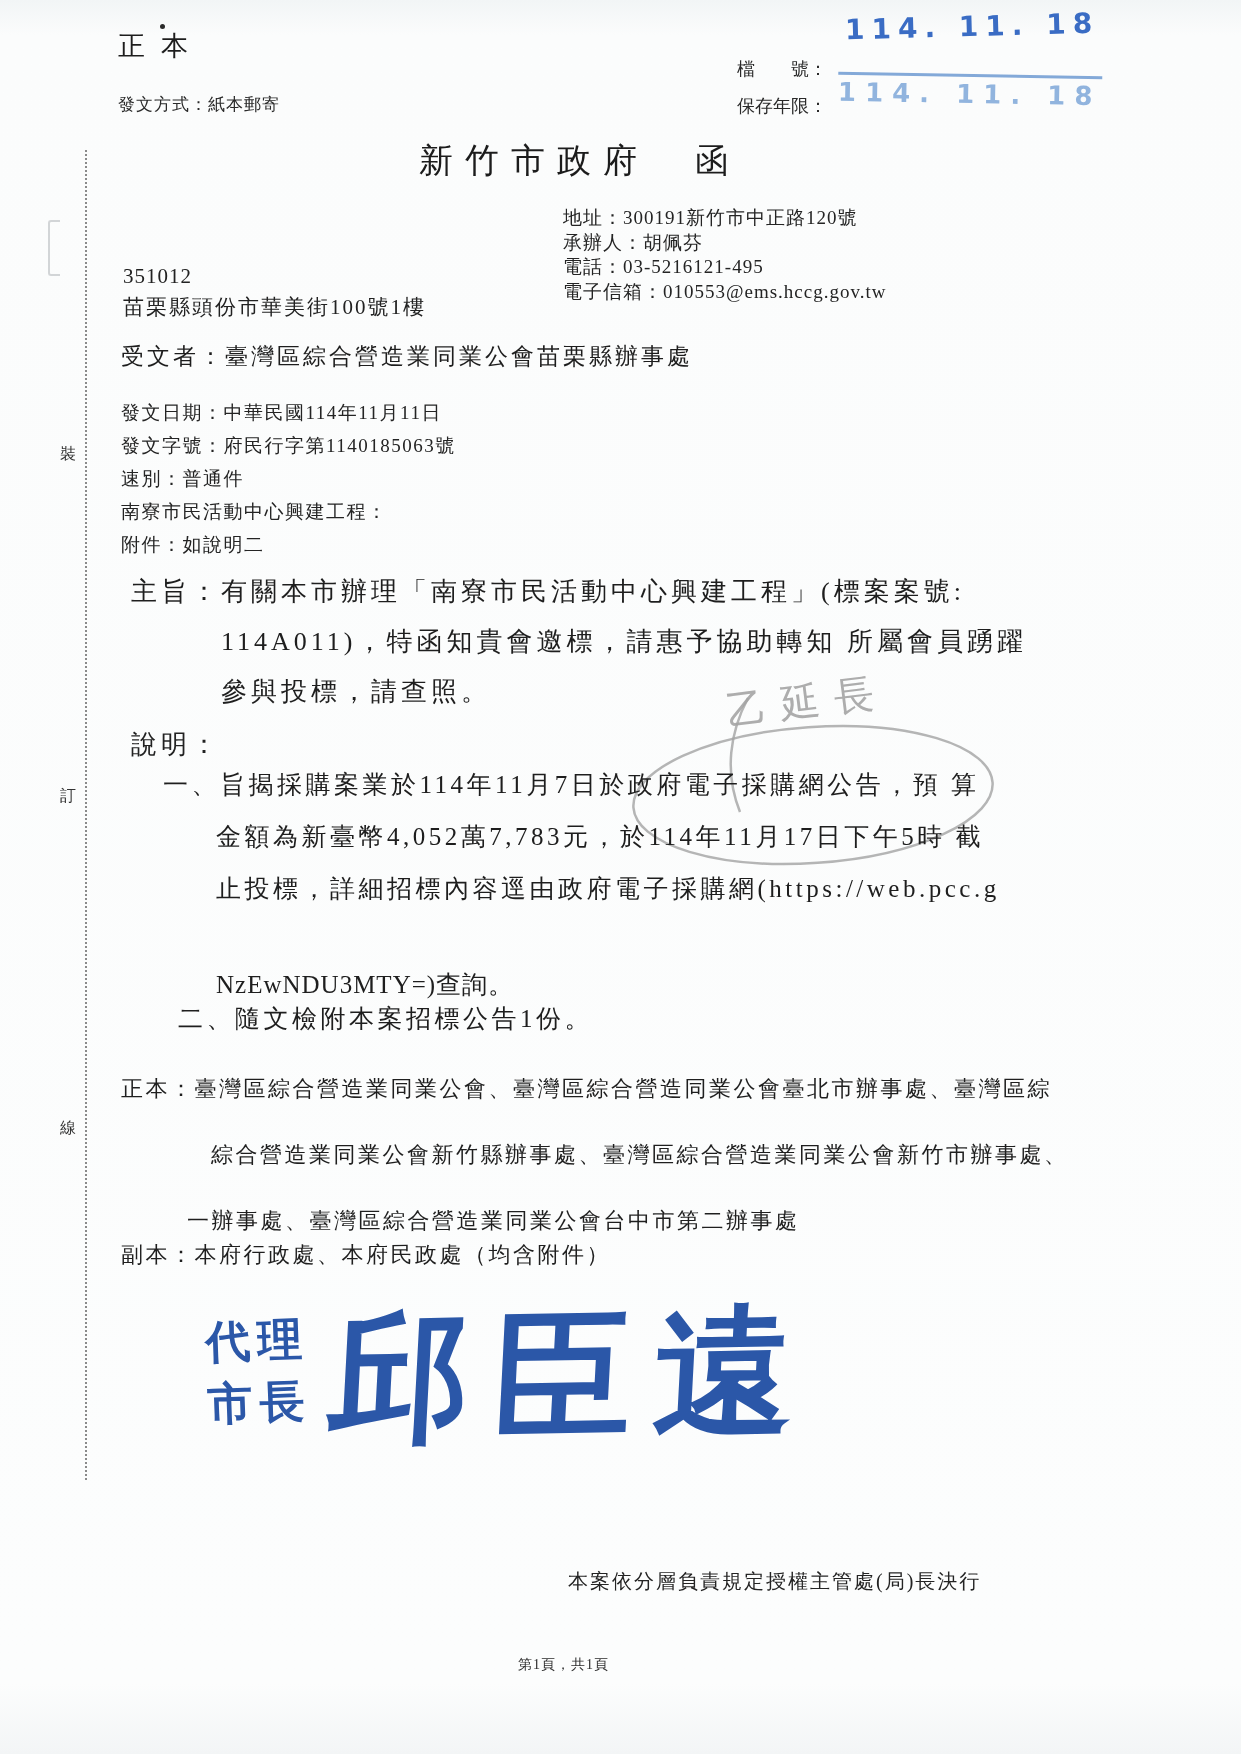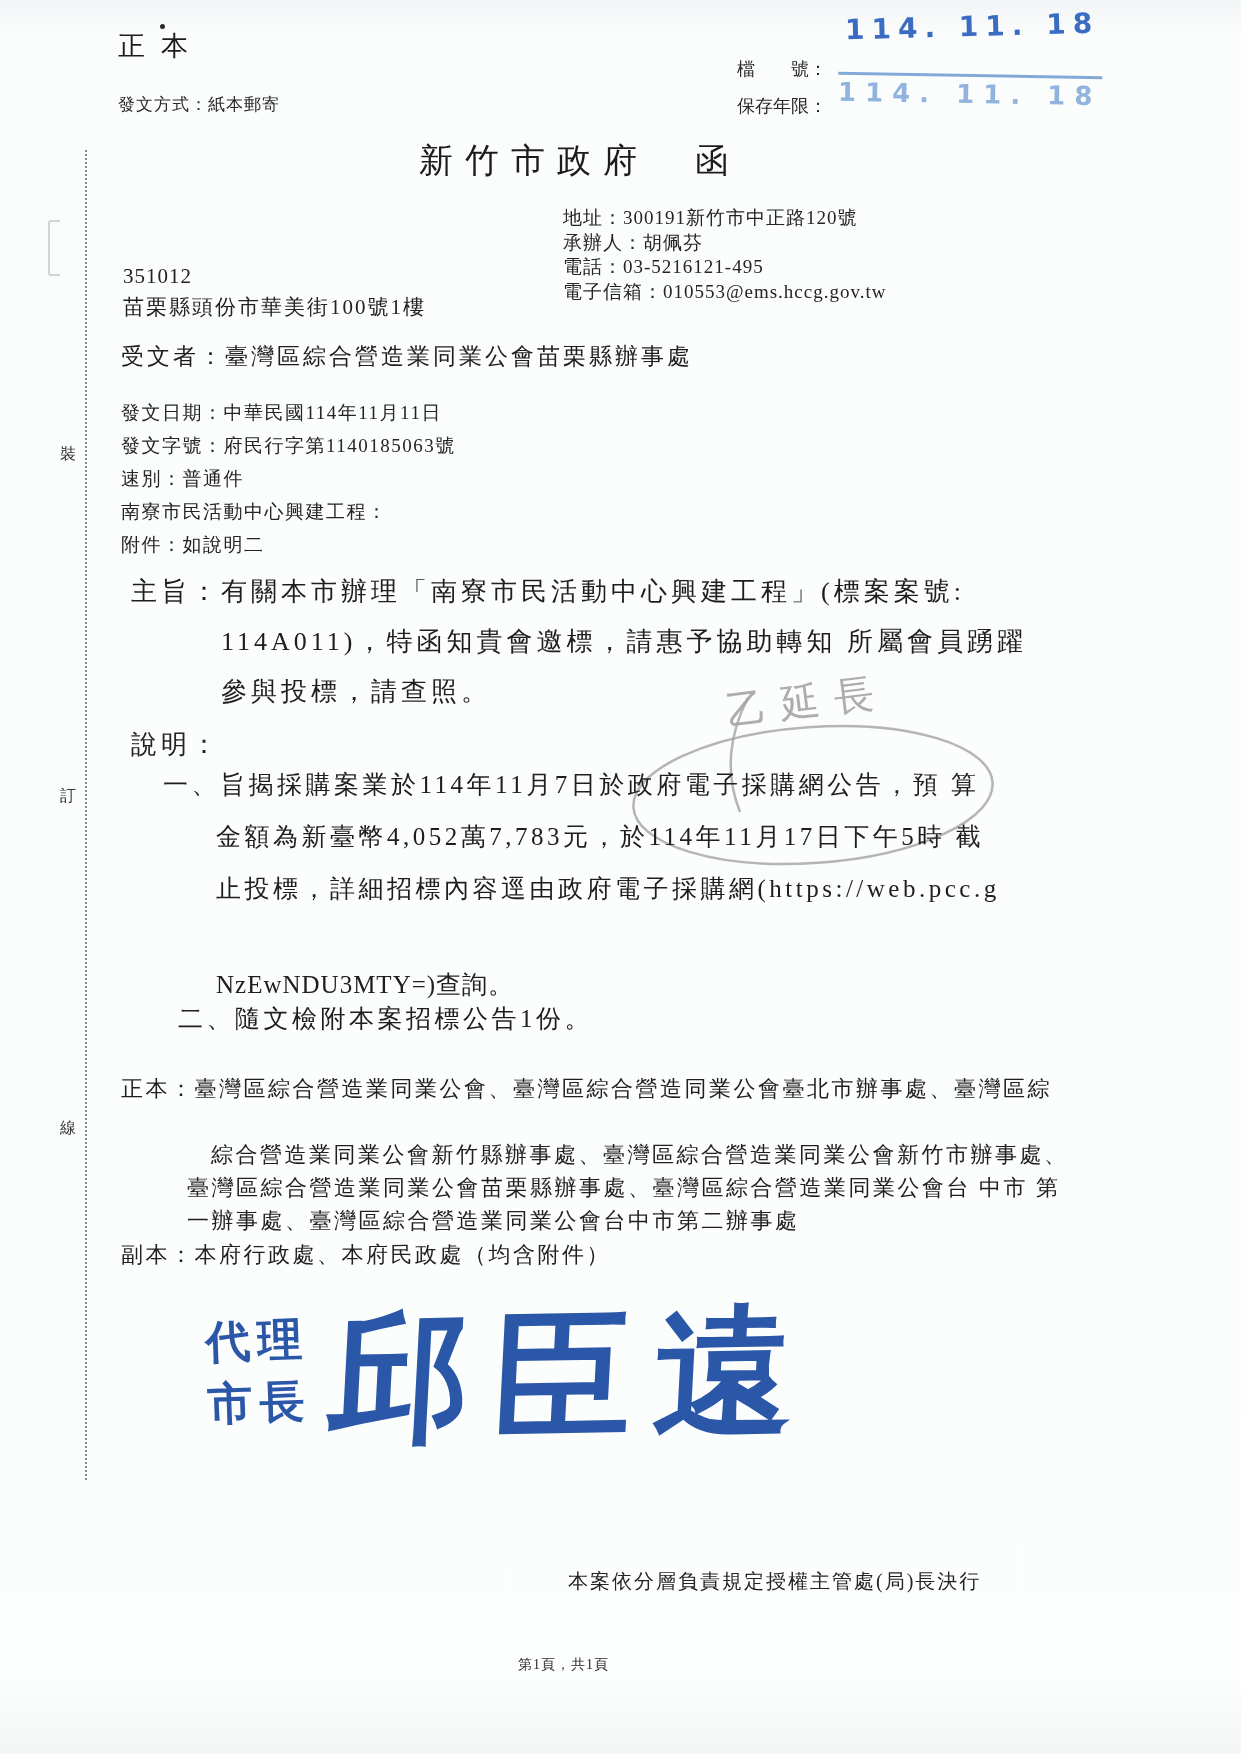--- a/index.html
+++ b/index.html
@@ -149,21 +149,20 @@
 
   <div class="abs desc-label">說明：</div>
   <div class="abs body-line i1-l1">一、旨揭採購案業於114年11月7日於政府電子採購網公告，預 算</div>
   <div class="abs body-line i1-l2">金額為新臺幣4,052萬7,783元，於114年11月17日下午5時 截</div>
   <div class="abs body-line i1-l3">止投標，詳細招標內容逕由政府電子採購網(https://web.pcc.g</div>
   <div class="abs body-line i1-l5">NzEwNDU3MTY=)查詢。</div>
   <div class="abs body-line i2">二、隨文檢附本案招標公告1份。</div>
 
   <div class="abs dist cb-l1">正本：臺灣區綜合營造業同業公會、臺灣區綜合營造同業公會臺北市辦事處、臺灣區綜</div>
   <div class="abs dist cb-l3">綜合營造業同業公會新竹縣辦事處、臺灣區綜合營造業同業公會新竹市辦事處、</div>
-  <div class="abs dist cb-l4">臺灣區綜合營造業同業公會苗栗縣辦事處、臺灣區綜合營造業同業公會台 中市 第</div>
   <div class="abs dist cb-l5">一辦事處、臺灣區綜合營造業同業公會台中市第二辦事處</div>
   <div class="abs dist cc">副本：本府行政處、本府民政處（均含附件）</div>
 
   <div class="abs sig-title">
     <span>代</span>
     <span>理</span>
     <span>市</span>
     <span>長</span>
   </div>
   <div class="abs sig-name">邱臣遠</div>

